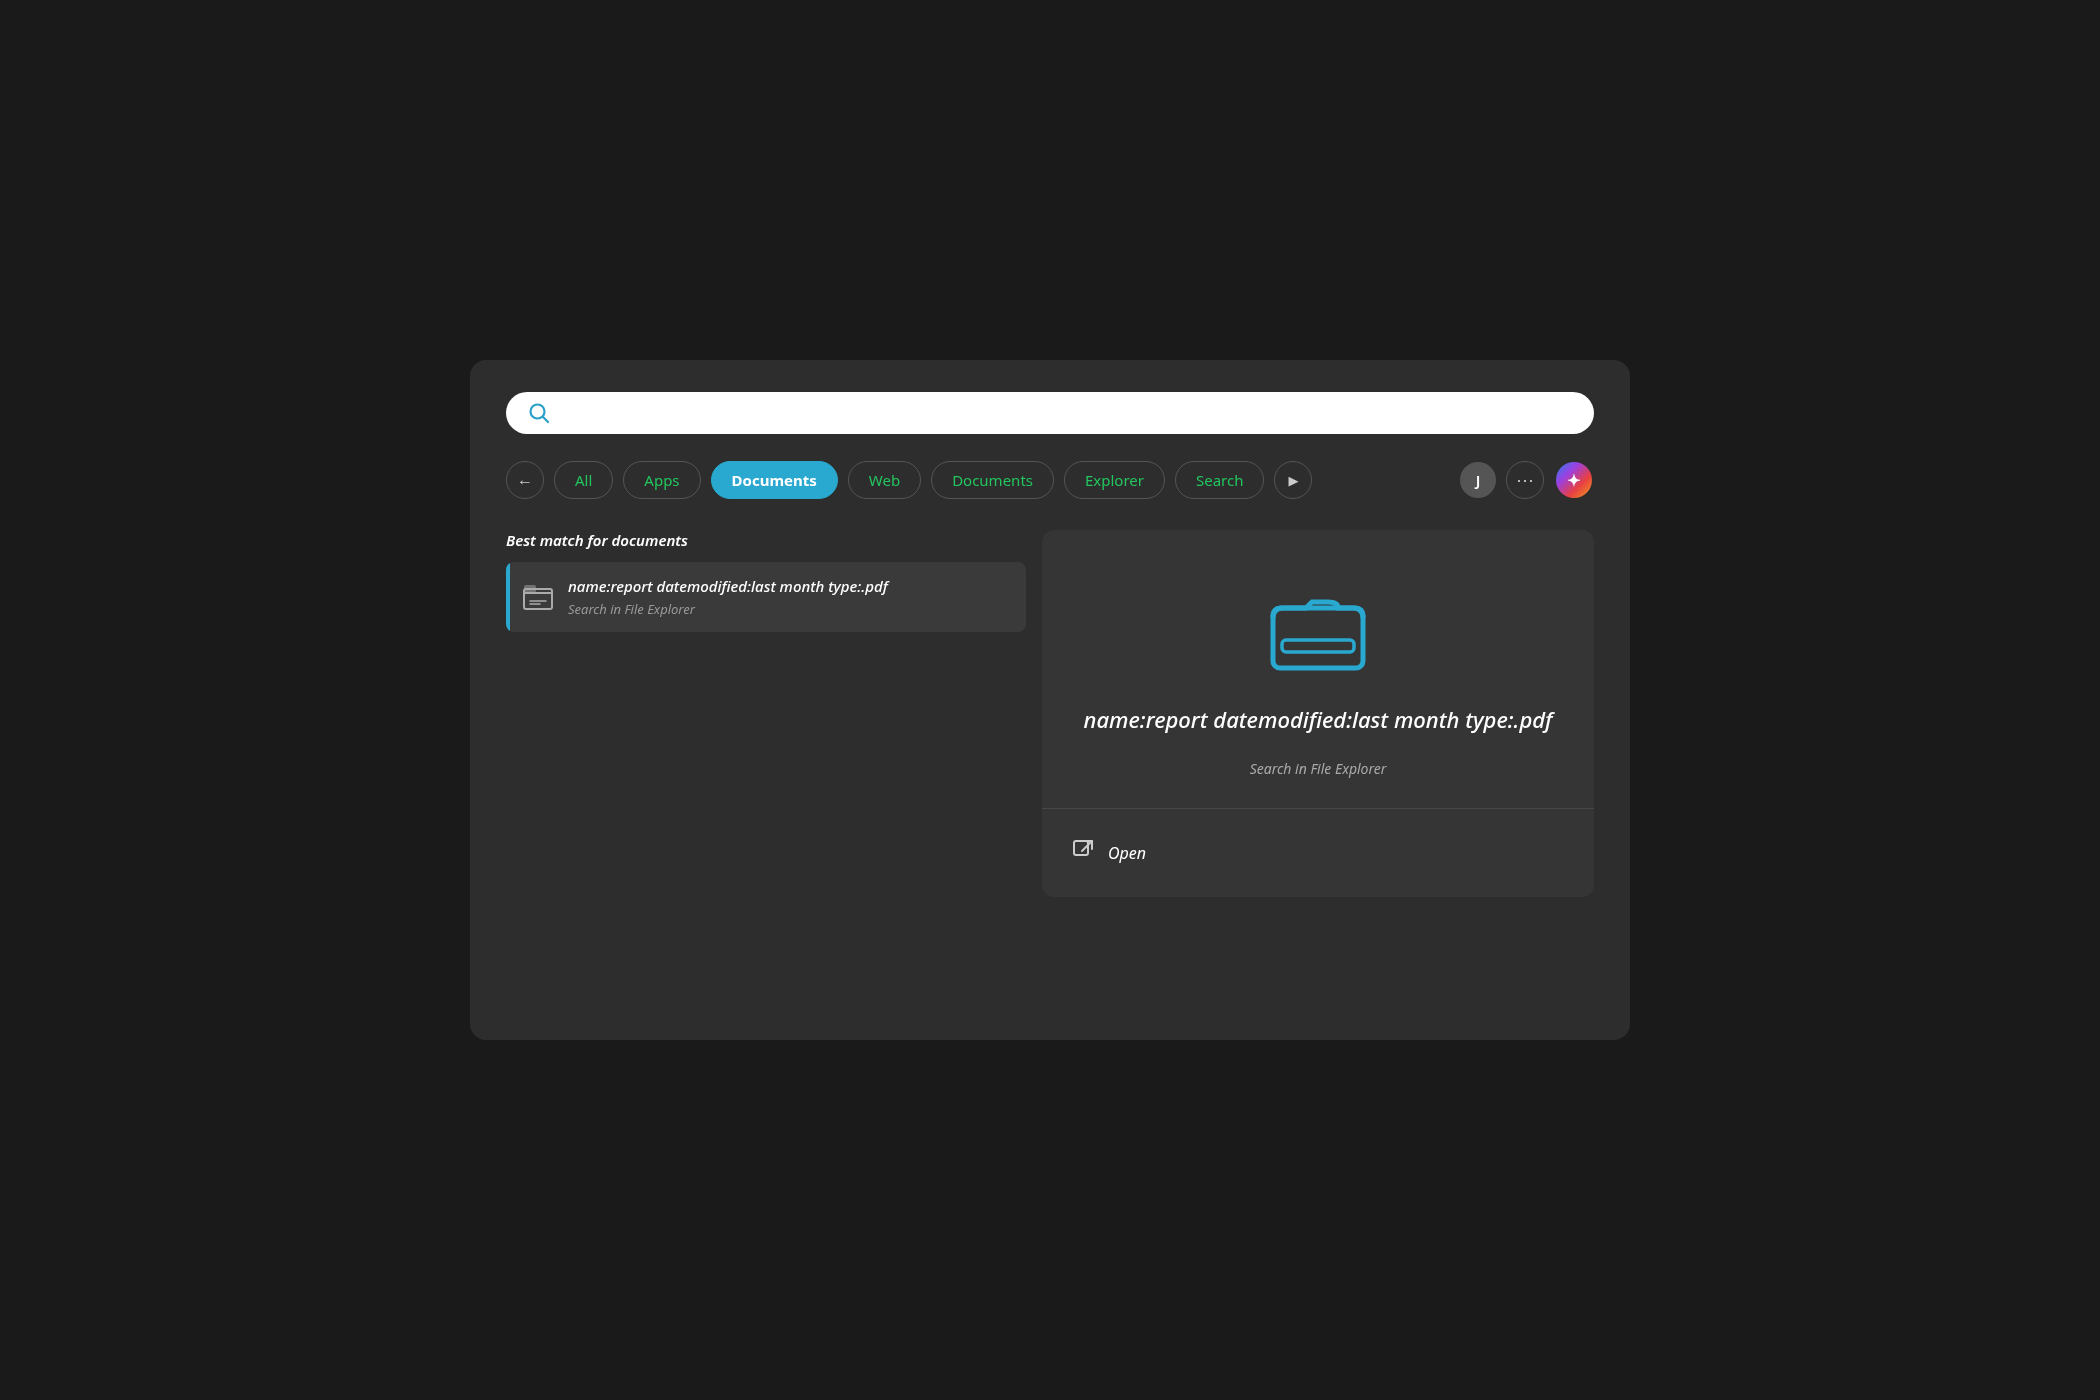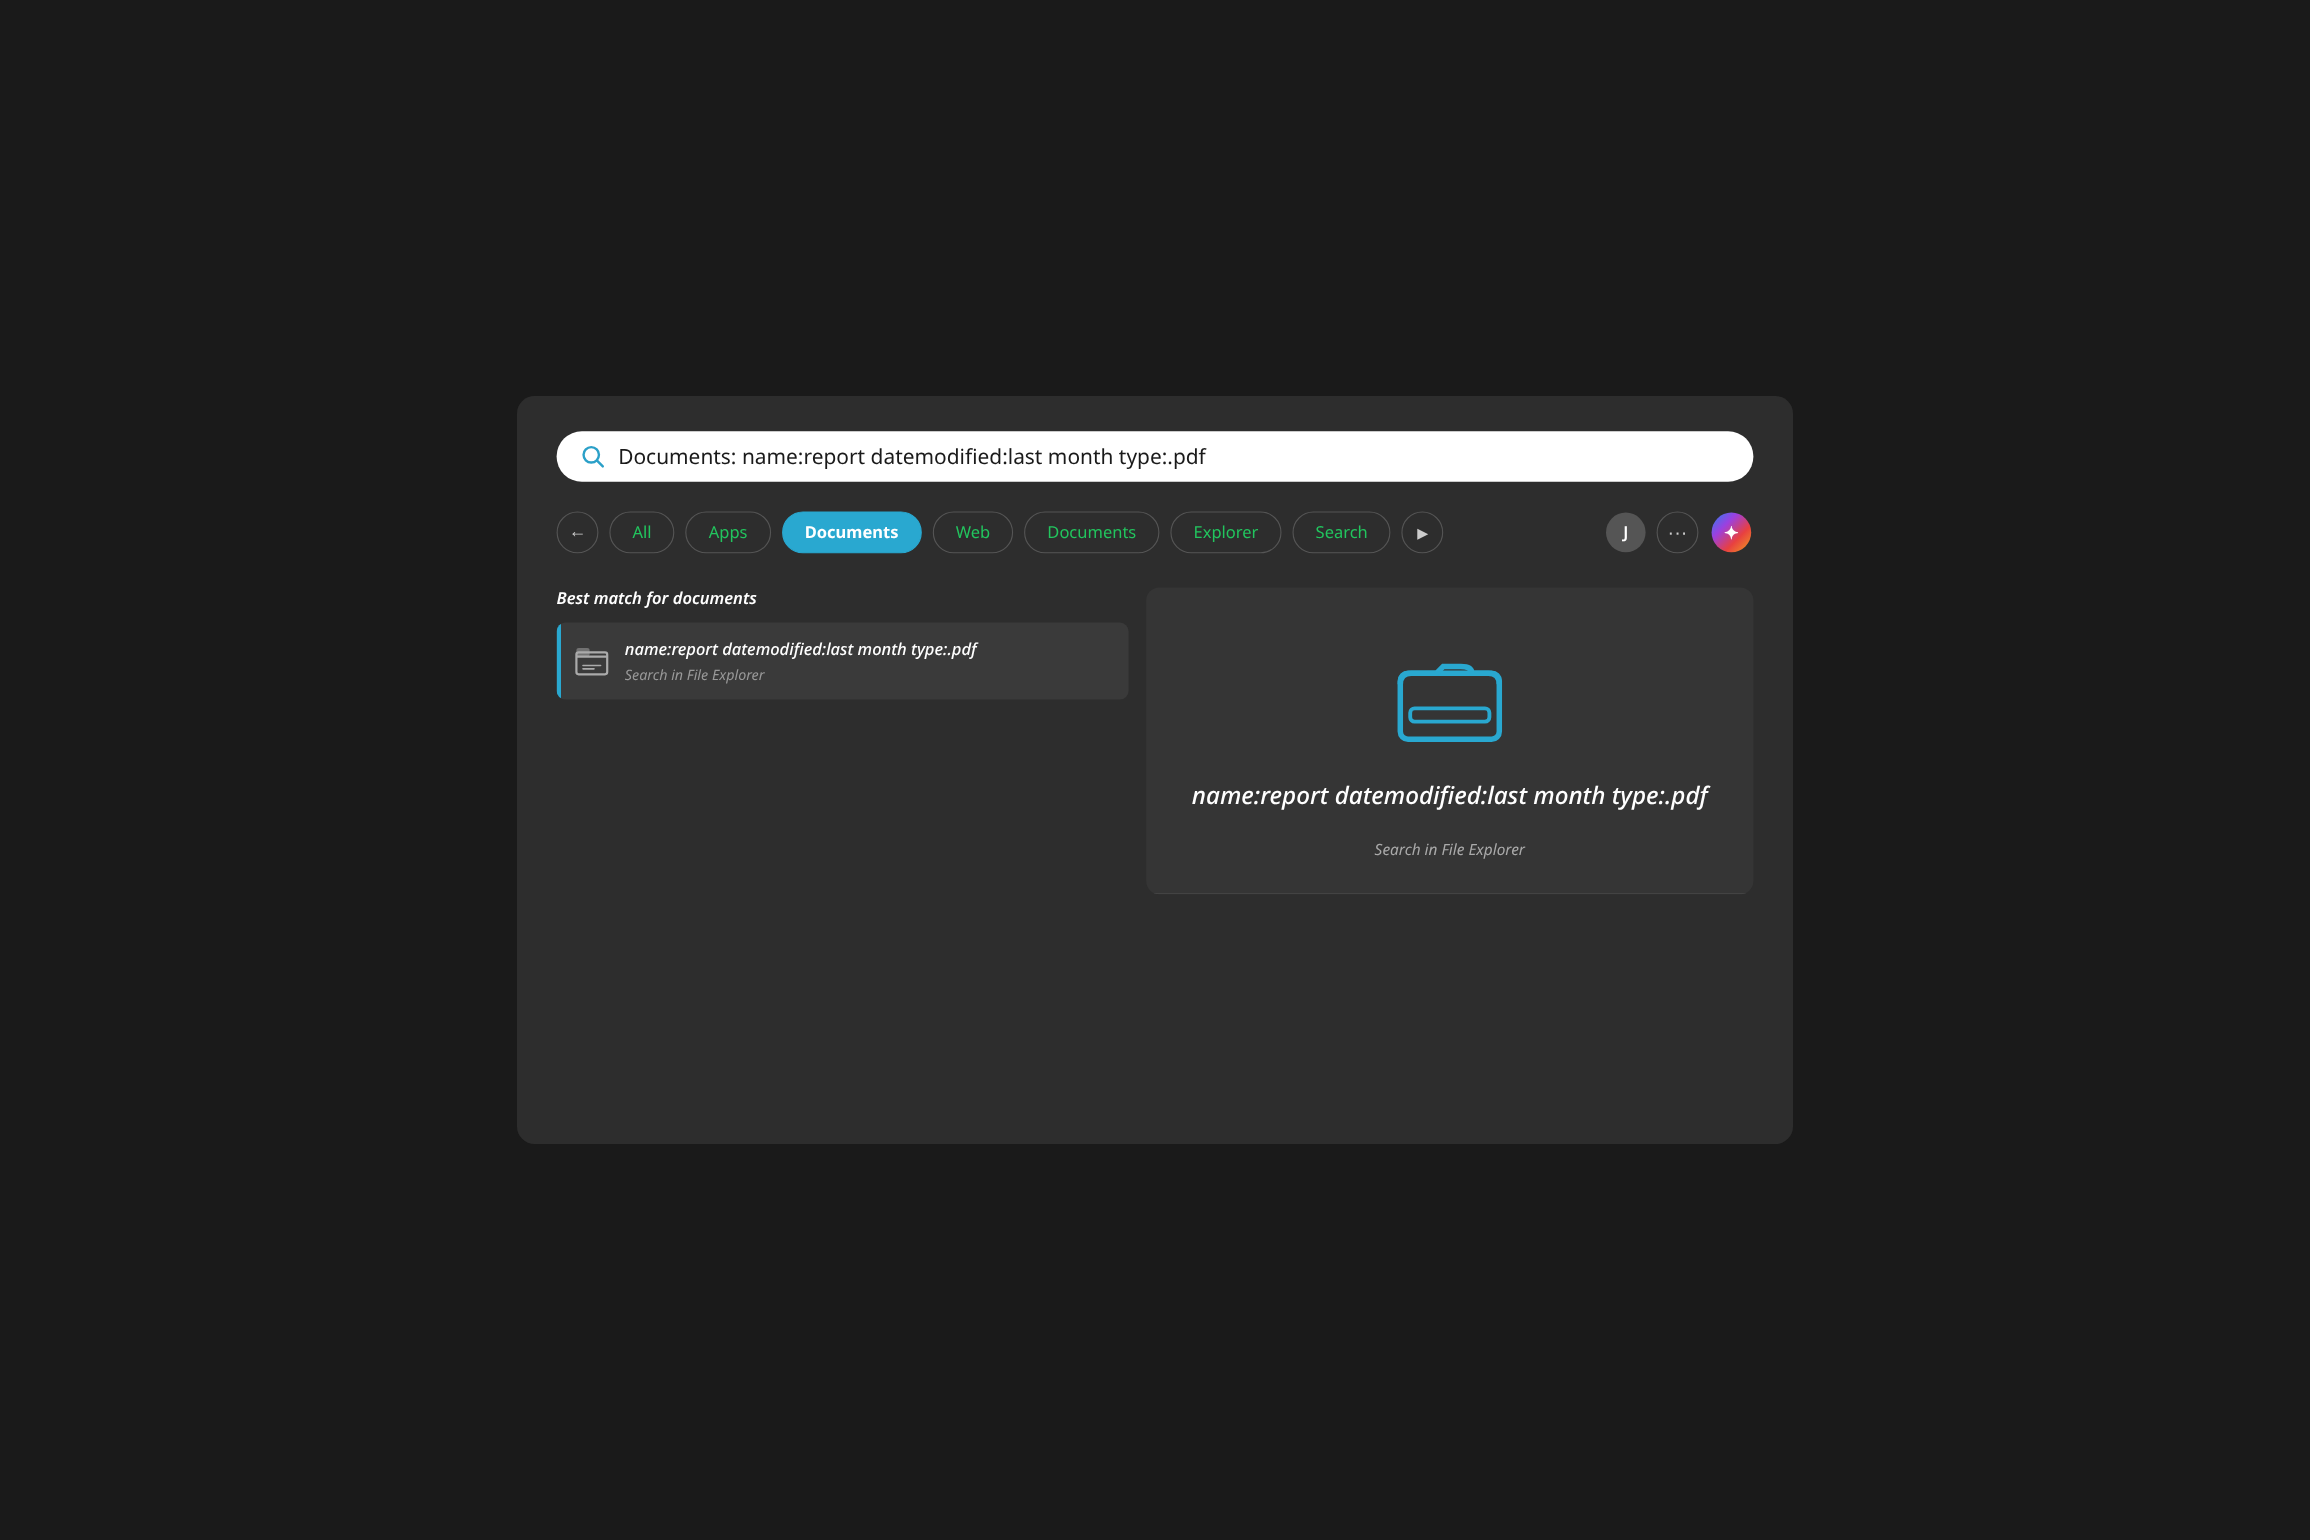--- a/index.html
+++ b/index.html
@@ -297,21 +297,20 @@
 
 <div class="search-window">
 
   <div class="search-bar">
     <span class="search-icon-wrap">
       <svg width="22" height="22" viewBox="0 0 22 22" fill="none">
         <circle cx="9.5" cy="9.5" r="7" stroke="#2ba0c8" stroke-width="2.2"></circle>
         <line x1="14.8" y1="14.8" x2="20" y2="20" stroke="#2ba0c8" stroke-width="2.2" stroke-linecap="round"></line>
       </svg>
     </span>
-    <input class="search-input" type="text" value="Documents: name:report datemodified:last month type:.pdf" style="">
   </div>
 
   <div class="tabs-row">
     <button class="back-btn">←</button>
 
     <button class="tab">All</button>
     <button class="tab">Apps</button>
     <button class="tab active">Documents</button>
     <button class="tab">Web</button>
     <button class="tab">Documents</button>
@@ -371,16 +370,28 @@
             <path d="M5 38 Q5 28 15 28 L38 28 L44 22 L60 22 Q70 22 70 28 L85 28 Q95 28 95 38" fill="none" stroke="#29a8d0" stroke-width="5"></path>
             <rect x="14" y="60" width="72" height="12" rx="4" stroke="#29a8d0" stroke-width="3.5" fill="none"></rect>
           </svg>
         </div>
         <div class="preview-title">name:report datemodified:last month type:.pdf</div>
         <div class="preview-subtitle">Search in File Explorer</div>
       </div>
 
       <div class="preview-divider"></div>
 
+      <div class="preview-actions">
+        <div class="open-action">
+          <span class="open-icon">
+            <svg width="22" height="22" viewBox="0 0 22 22" fill="none">
+              <rect x="2" y="2" width="14" height="14" rx="2" stroke="#cccccc" stroke-width="2"></rect>
+              <path d="M12 2h8v8" stroke="#cccccc" stroke-width="2" stroke-linecap="round" stroke-linejoin="round"></path>
+              <line x1="10" y1="12" x2="20" y2="2" stroke="#cccccc" stroke-width="2" stroke-linecap="round"></line>
+            </svg>
+          </span>
+          <span class="open-label">Open</span>
+        </div>
+      </div>
     </div>
 
   </div>
 </div>
 
 </body></html>

